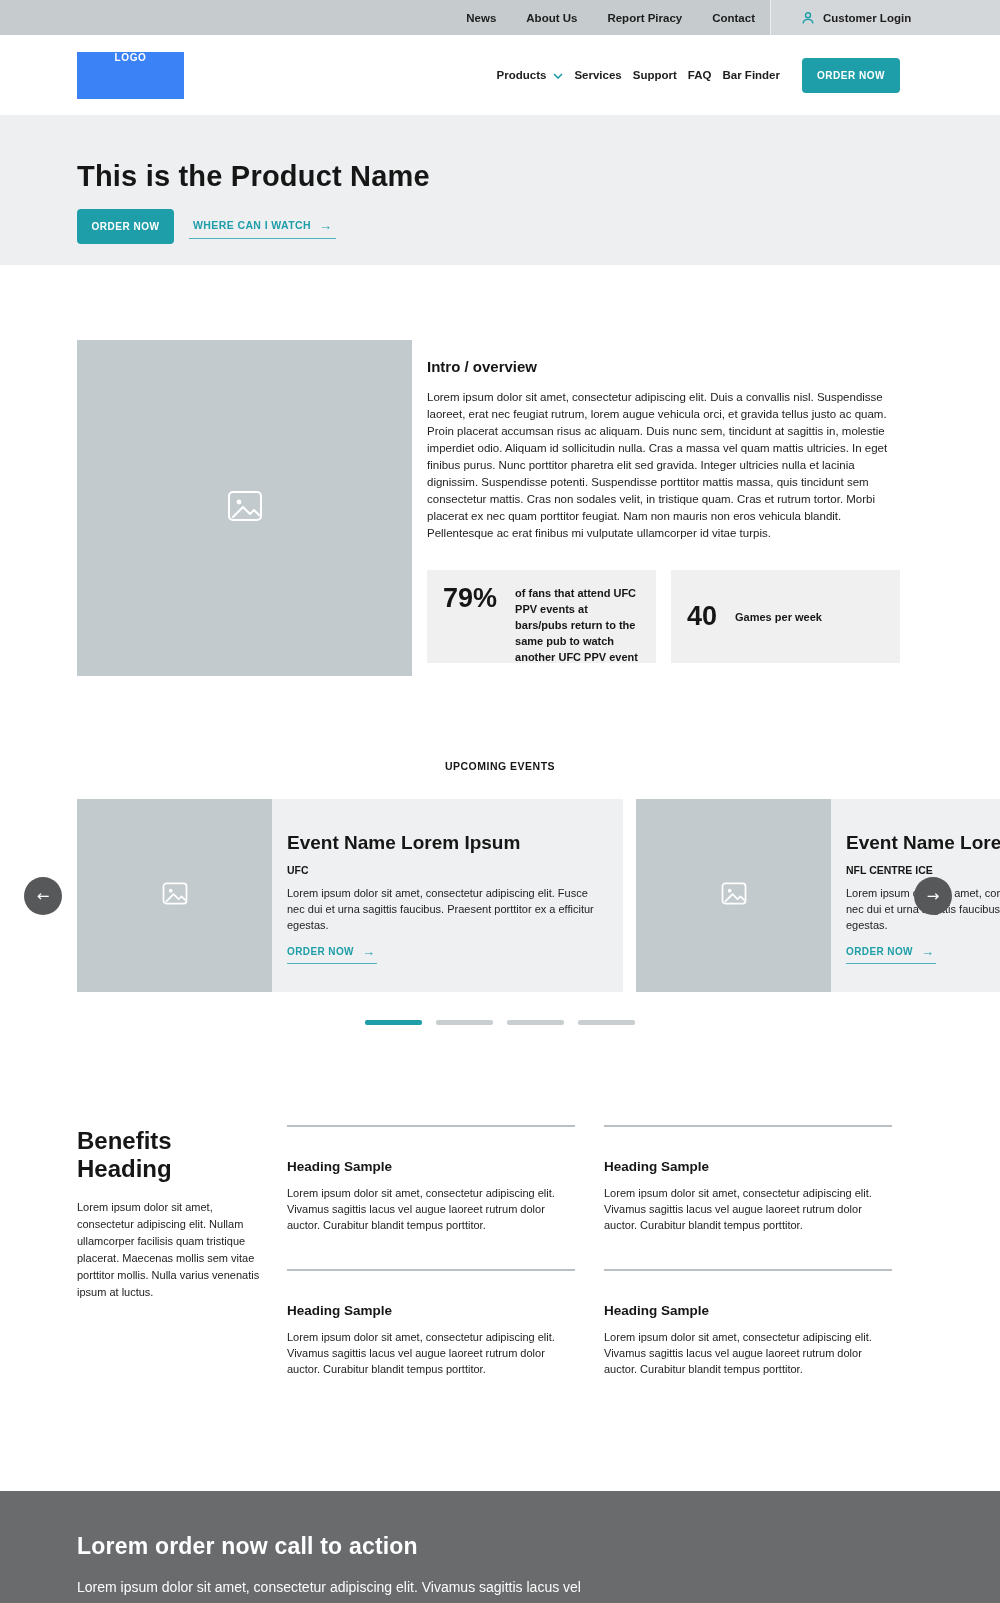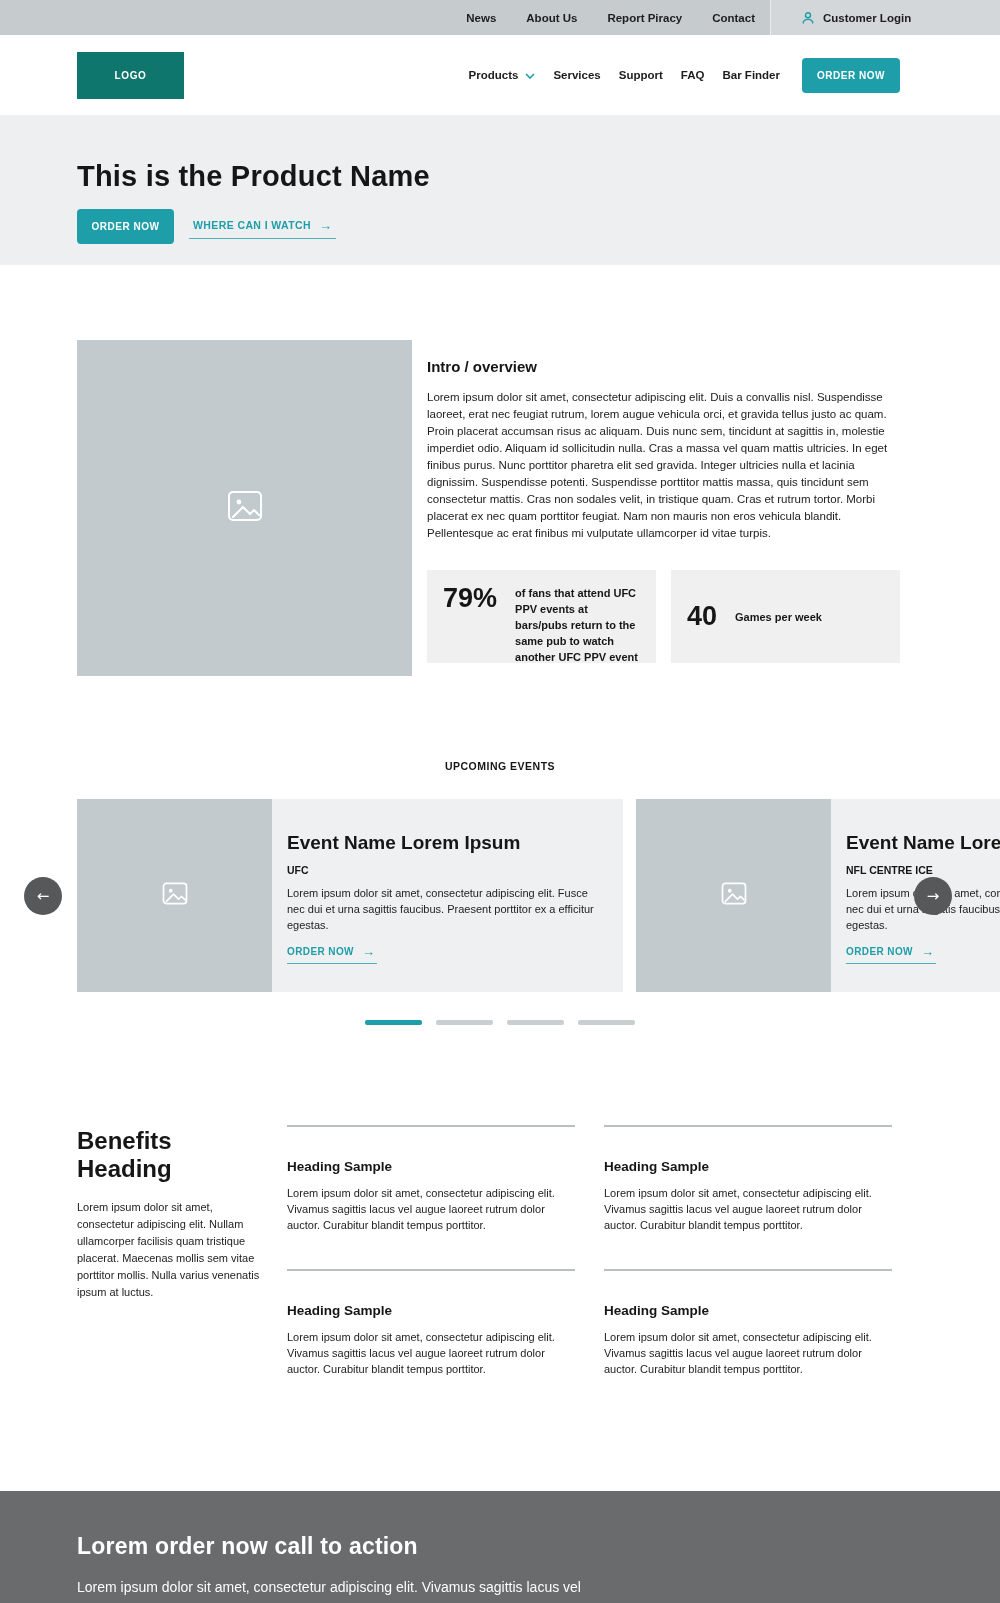--- a/index.html
+++ b/index.html
@@ -10,23 +10,23 @@
   
   .topbar { height:35px; background:#c6cbce; display:flex; align-items:stretch; justify-content:flex-end; }
   .topbar-links { display:flex; align-items:center; gap:30px; margin-right:15px; }
   .topbar-links a { font-size:11.5px; font-weight:bold; color:#1d1d1d; text-decoration:none; cursor:pointer; }
   .topbar-login { width:230px; background:#d3d7d9; border-left:1px solid #e9ebec; display:flex; align-items:center; padding-left:30px; gap:8px; cursor:pointer; }
   .topbar-login span.login-label { font-size:11.5px; font-weight:bold; color:#1d1d1d; }
   .person-icon svg { display:block; }
 
   
   .siteheader { height:80px; background:#ffffff; display:flex; align-items:center; padding:0 100px 0 77px; }
-  .logo-box { width:107px; height:47px; background:#0f766e; display:flex; align-items:center; justify-content:center; }
+  .logo-box { width:107px; height:47px; background:#3b82f6; display:flex; justify-content:center; }
   .logo-box span { color:#ffffff; font-size:10px; font-weight:bold; letter-spacing:0.6px; }
-  .mainnav { margin-left:auto; display:flex; align-items:center; gap:18px; }
+  .mainnav { margin-left:auto; display:flex; align-items:center; gap:11px; }
   .mainnav .navitem { font-size:11.5px; font-weight:bold; color:#1d1d1d; text-decoration:none; display:flex; align-items:center; gap:7px; cursor:pointer; }
   .btn { display:inline-flex; align-items:center; justify-content:center; background:#1e9ea9; color:#ffffff; border:none; border-radius:4px; font-family:"Liberation Sans", sans-serif; font-size:10px; font-weight:bold; letter-spacing:0.5px; cursor:pointer; }
   .header-order { width:98px; height:35px; margin-left:22px; }
 
   
   .hero { height:150px; background:#edeff0; padding:45px 100px 8px 77px; }
   .hero h1 { font-size:29px; font-weight:bold; color:#161616; letter-spacing:0.2px; }
   .hero-actions { margin-top:16px; display:flex; align-items:center; }
   .hero-order { width:97px; height:35px; }
   .watch-link { margin-left:15px; display:inline-flex; align-items:center; gap:8px; color:#1e9ea9; font-size:10.5px; font-weight:bold; letter-spacing:0.4px; text-decoration:none; border-bottom:1px solid #4fb3bb; padding:4px 4px 6px 4px; cursor:pointer; }

